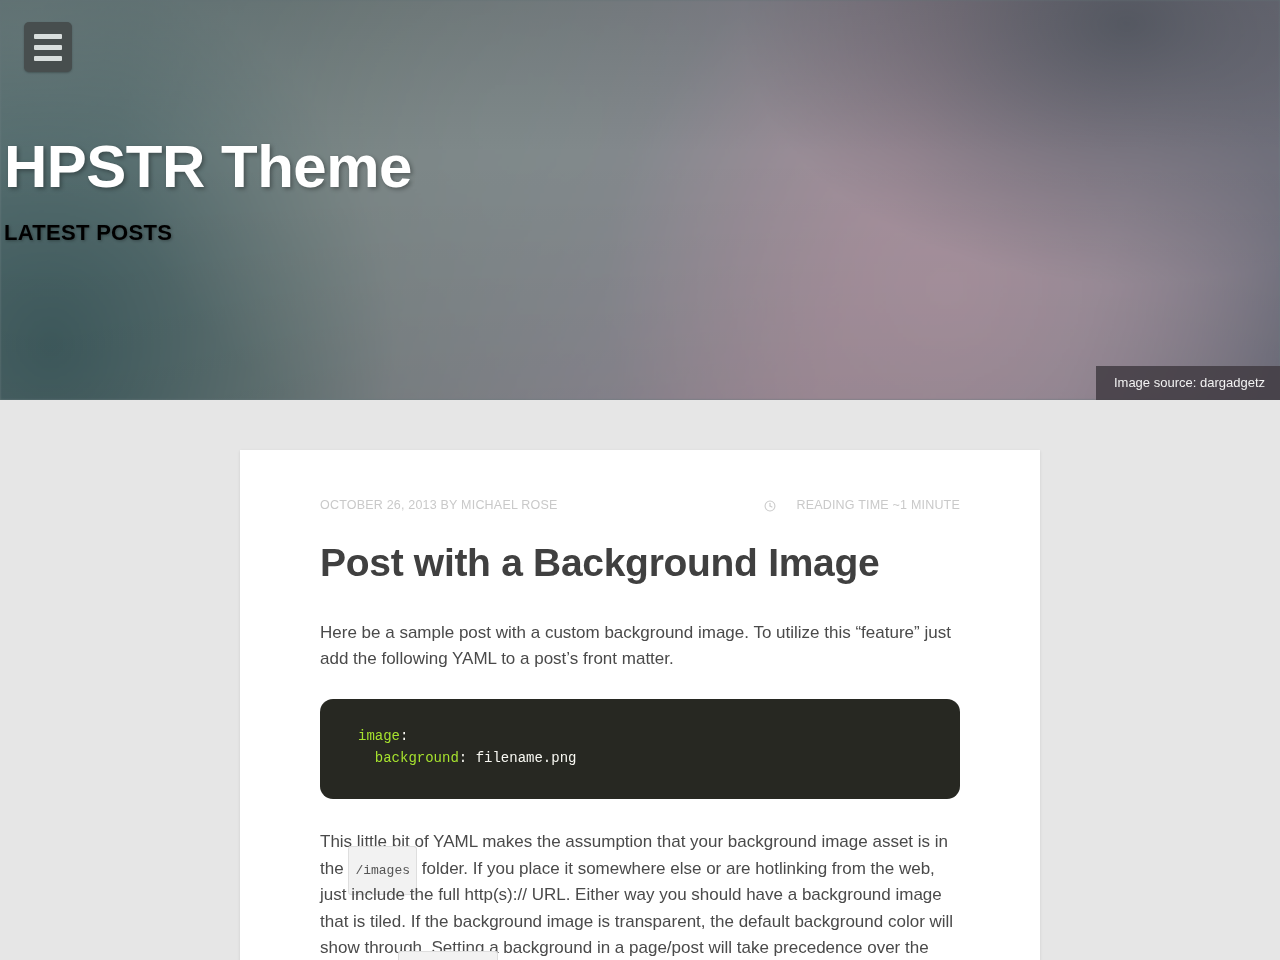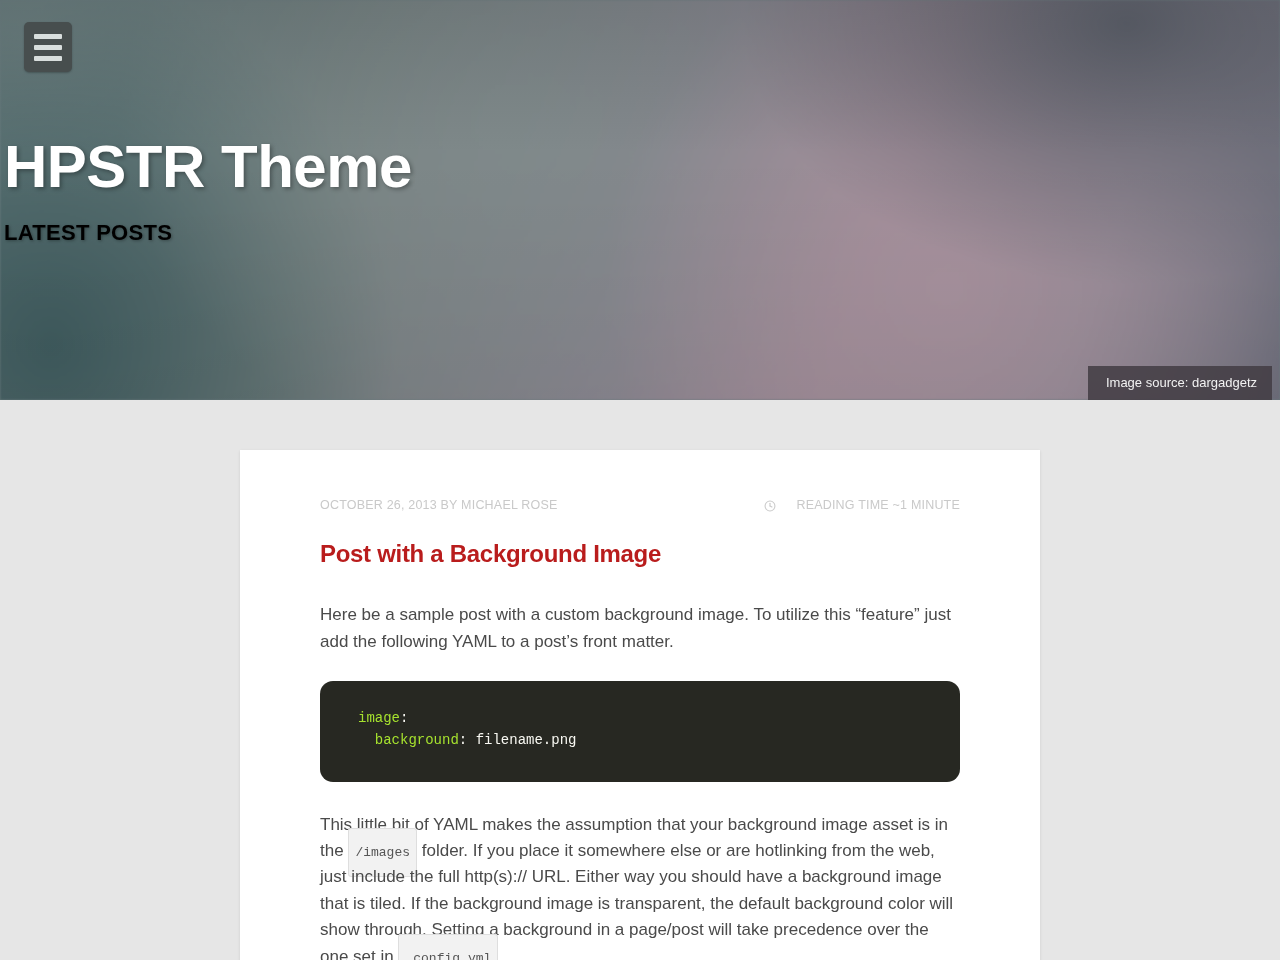--- a/index.html
+++ b/index.html
@@ -91,21 +91,21 @@
     margin: 22px 0 0 0;
     font-size: 22px;
     font-weight: 700;
     letter-spacing: 0.3px;
     color: #000000;
     text-shadow: 1px 1px 3px rgba(0,0,0,0.30);
   }
 
   .image-credit {
     position: absolute;
-    right: 8px;
+    right: 0;
     bottom: 0;
     background: rgba(66,60,68,0.86);
     color: #f2f2f2;
     font-size: 13px;
     line-height: 1;
     padding: 10px 15px 11px 18px;
     z-index: 4;
   }
 
   
@@ -131,24 +131,24 @@
     letter-spacing: 0.2px;
     color: #c9c9c9;
     text-transform: uppercase;
     margin-bottom: 28px;
   }
   .post-meta .right { display: flex; align-items: center; gap: 20px; }
   .clock-icon { display: inline-block; width: 12px; height: 12px; position: relative; top: 1px; }
 
   .post-title {
     margin: 0 0 34px 0;
-    font-size: 24px;
+    font-size: 39px;
     line-height: 1.18;
     font-weight: 700;
-    color: #b91c1c;
+    color: #404040;
     letter-spacing: -0.3px;
   }
 
   .post-body p {
     margin: 0 5px 26px 0;
     font-size: 17px;
     line-height: 1.55;
     color: #4a4a4a;
   }
   .post-body p:last-child { margin-bottom: 0; }

